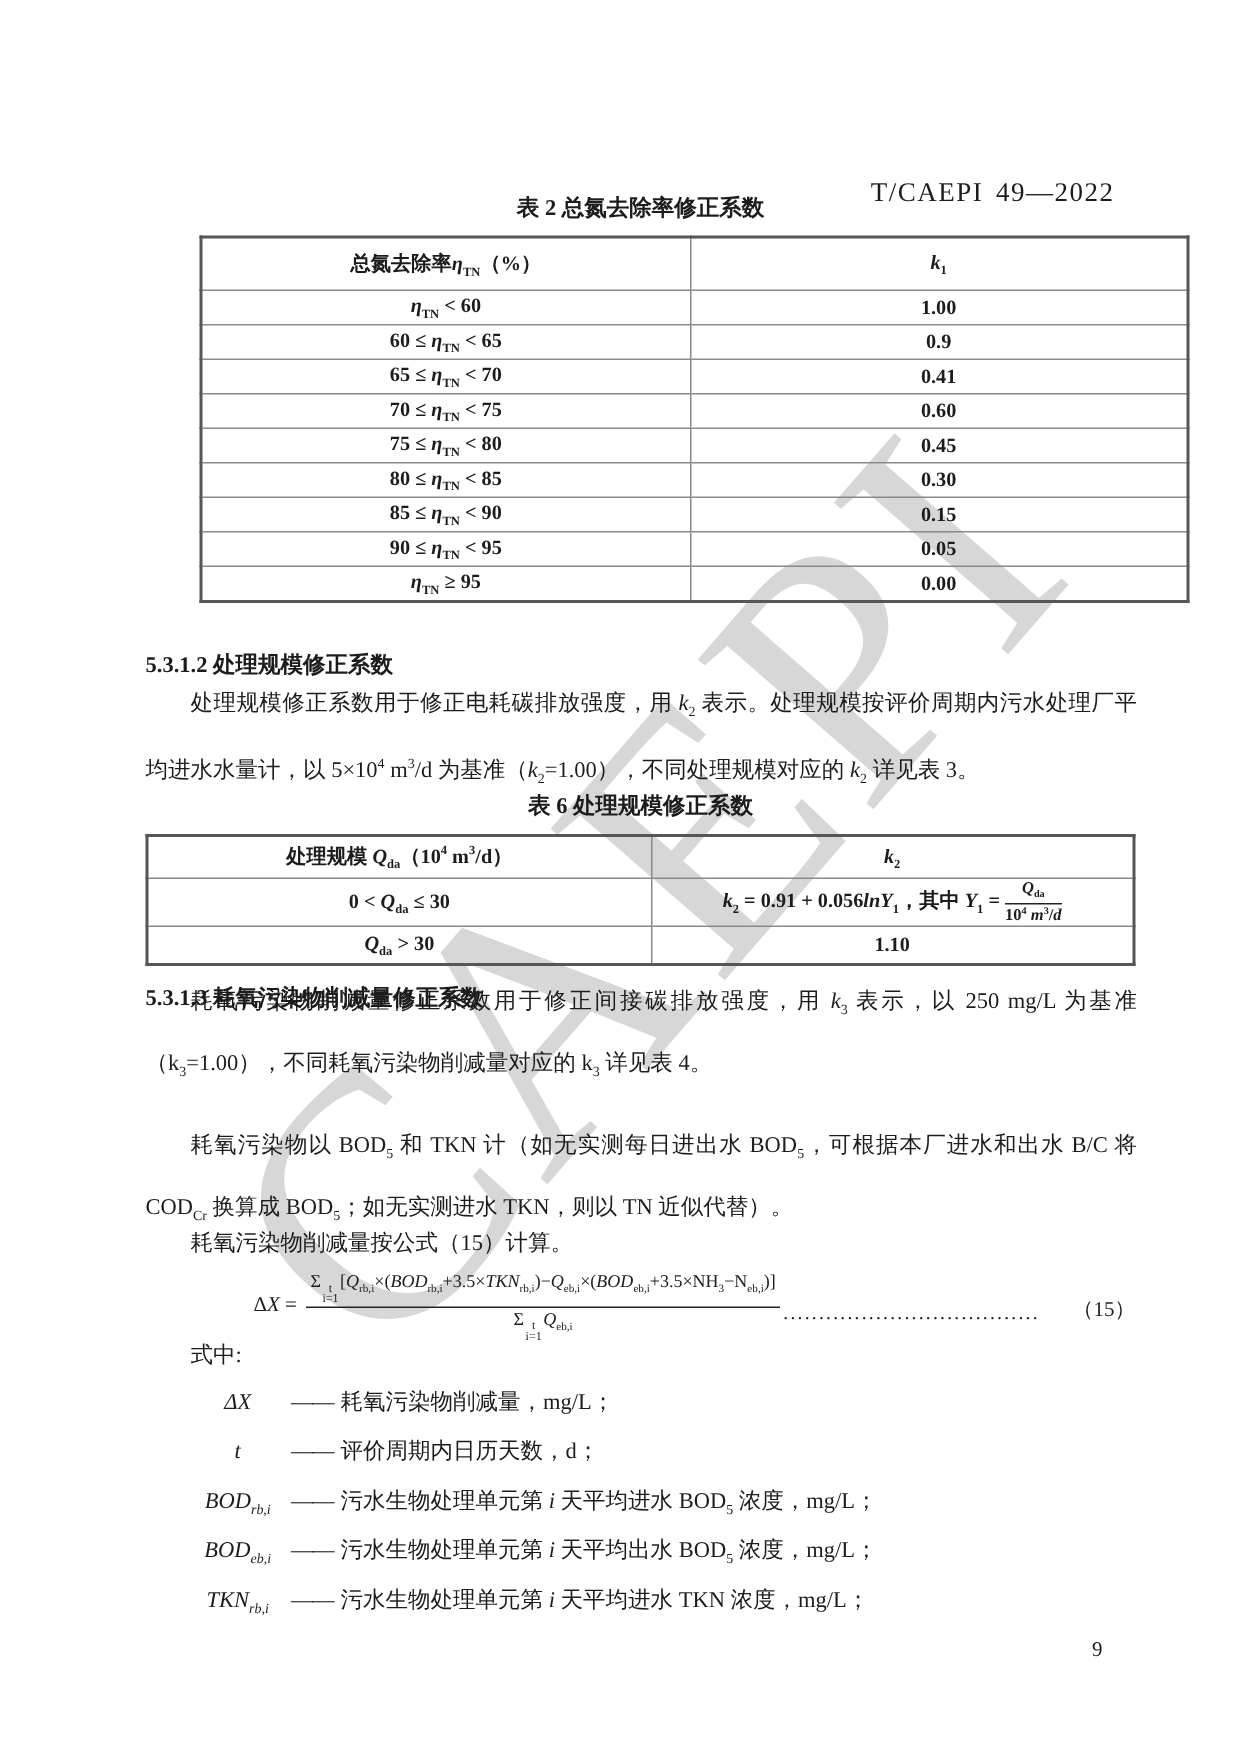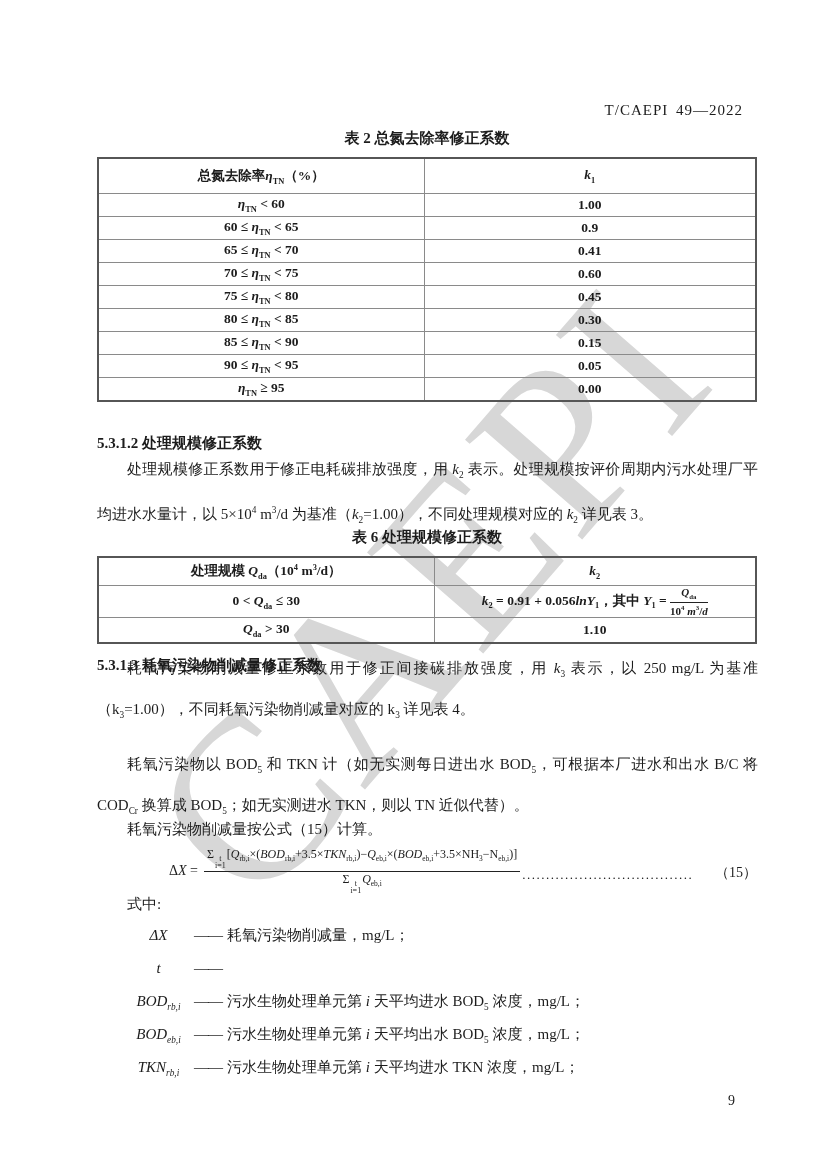--- a/index.html
+++ b/index.html
@@ -10,21 +10,21 @@
   }
   
   .watermark{
     position:absolute;left:430px;top:595px;z-index:0;
     transform:translate(-50%,-50%) rotate(-49deg);
     font-size:235px;line-height:1;letter-spacing:6px;white-space:nowrap;
     color:#d7d7d7;font-family:"Liberation Serif",serif;user-select:none;
   }
   .z{position:absolute;z-index:1;}
   
-  .doc-code{top:102px;right:83px;font-size:15px;letter-spacing:1px;word-spacing:3px;}
+  .doc-code{top:118px;right:83px;font-size:18px;letter-spacing:1px;word-spacing:3px;}
   .pageno{top:1093px;right:91px;font-size:14px;}
   
   .tbl-title{left:97px;width:660px;text-align:center;font-weight:700;font-size:15px;}
   .t2-title{top:129px;}
   .t3-title{top:528px;}
   .sec-h{left:97px;width:660px;font-weight:700;font-size:15px;}
   .h5312{top:434px;}
   .h5313{top:656px;}
   
   .para{left:97px;width:661px;font-size:15px;line-height:35px;text-align:justify;text-indent:2em;}
@@ -34,21 +34,21 @@
   .p3-5313{top:812px;}
   .where{top:893px;line-height:22px;}
   
   table.tbl{
     left:97px;width:660px;border-collapse:collapse;table-layout:fixed;
     font-size:13.5px;text-align:center;background:transparent;
   }
   .tbl th,.tbl td{border:1px solid #8a8a8a;padding:0 4px;vertical-align:middle;font-weight:bold;}
   .tbl th{font-weight:700;font-size:13.5px;}
   .tbl{border:2px solid #565656;}
-  .t2{top:157px;}
+  .t2{top:157px;margin-left:36px;}
   .t2 col.c1{width:326px;}
   .t2 th{height:34px;}
   .t2 td{height:22px;}
   .t3{top:556px;}
   .t3 col.c1{width:336px;}
   .t3 th{height:27px;}
   .t3 tbody tr:first-child td{height:30px;}
   .t3 tbody tr:last-child td{height:24px;}
   sub{font-size:0.62em;}
   sup{font-size:0.62em;}
@@ -189,20 +189,21 @@
 
   <div class="z defs">
       <div class="def-item">
         <span class="term">Δ<i>X</i></span>
         <span class="dash">——</span>
         <span class="desc">耗氧污染物削减量，mg/L；</span>
       </div>
       <div class="def-item">
         <span class="term"><i>t</i></span>
         <span class="dash">——</span>
+        <span class="desc">评价周期内日历天数，d；</span>
       </div>
       <div class="def-item">
         <span class="term"><i>BOD</i><sub>rb,<i>i</i></sub></span>
         <span class="dash">——</span>
         <span class="desc">污水生物处理单元第 <i>i</i> 天平均进水 BOD<sub>5</sub> 浓度，mg/L；</span>
       </div>
       <div class="def-item">
         <span class="term"><i>BOD</i><sub>eb,<i>i</i></sub></span>
         <span class="dash">——</span>
         <span class="desc">污水生物处理单元第 <i>i</i> 天平均出水 BOD<sub>5</sub> 浓度，mg/L；</span>

